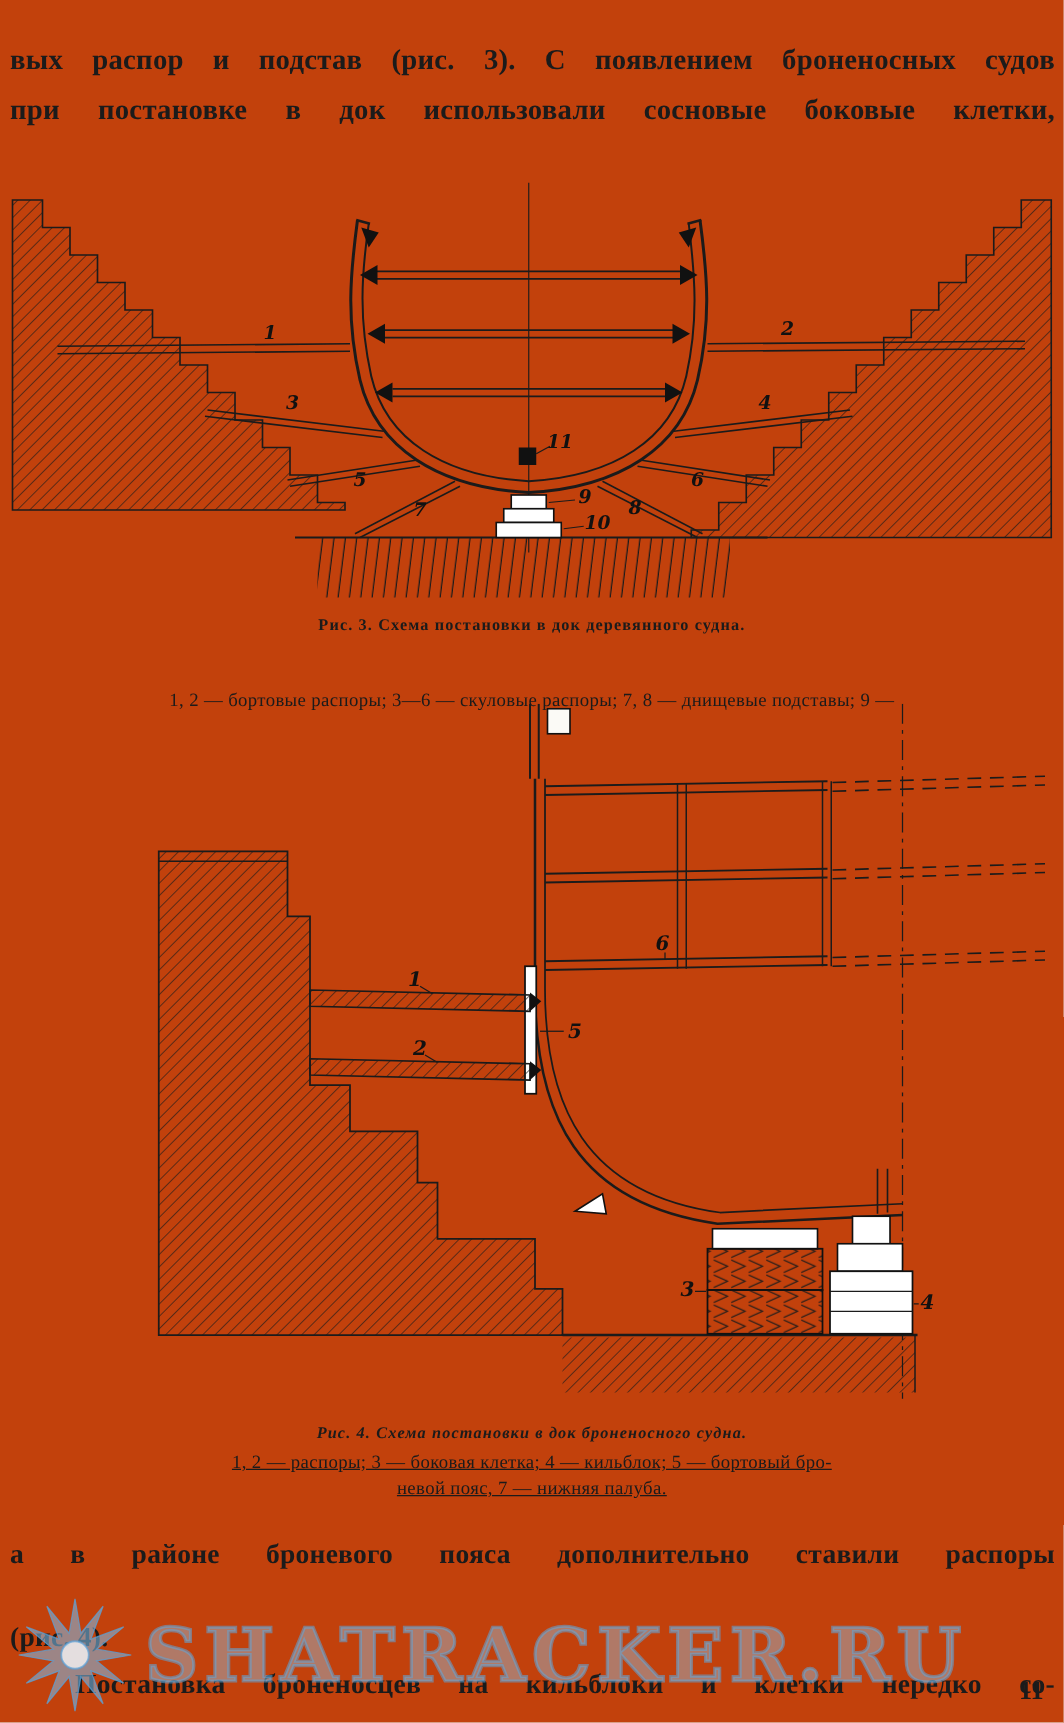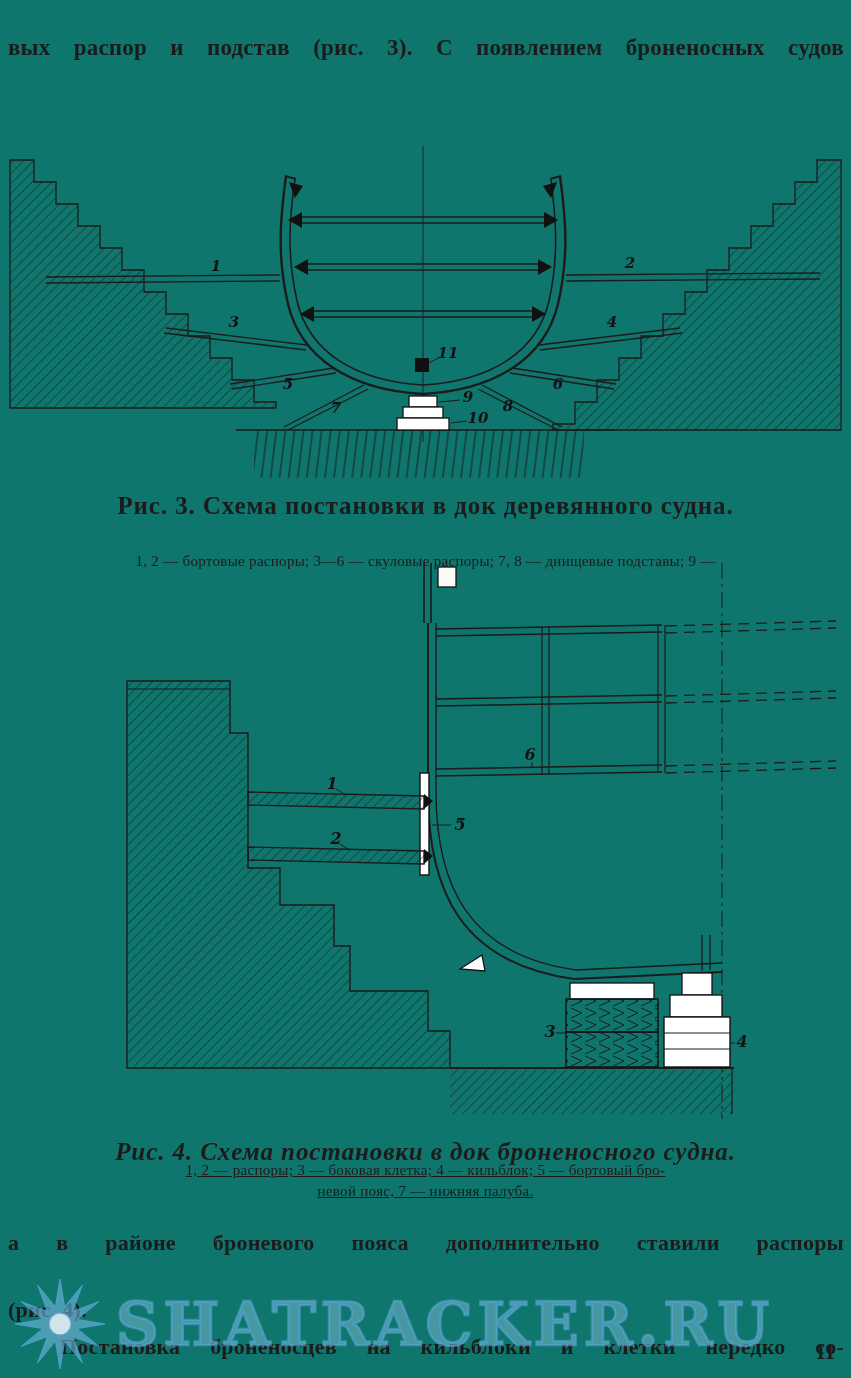--- a/index.html
+++ b/index.html
@@ -1,36 +1,36 @@
 <!DOCTYPE html>
 <html><head>
 <meta charset="utf-8">
 <style>
   html,body{margin:0;padding:0;background:#e9e9e9;}
   .page{
     position:relative; width:851px; height:1378px; margin:0 auto;
-    background:#0f766e; overflow:hidden;
+    background:#c2410c; overflow:hidden;
     font-family:"Liberation Serif", serif; color:#1b1b1b;
   }
   .toptext{position:absolute; top:28px; left:8px; width:836px;}
   .bottomtext{position:absolute; top:1224px; left:8px; width:836px;}
   .tline{
     font-size:23px; font-weight:bold; line-height:40px;
     text-align:justify; text-align-last:justify; letter-spacing:.2px; white-space:normal;
   }
   .bline{
     font-size:22px; font-weight:bold; line-height:37px;
     text-align:justify; text-align-last:justify; letter-spacing:.2px;
   }
   .plainline{text-align:left; text-align-last:left;margin-top:30px;}
   .indented{margin-left:52px;}
   .fig{position:absolute;}
   .cap{
     position:absolute; left:0; width:100%; text-align:center;
-    font-size:25px; font-weight:bold; letter-spacing:.9px;
+    font-size:13px; font-weight:bold; letter-spacing:.9px;
   }
   .legend{
     position:absolute; left:0; width:100%; text-align:center;
     font-size:15px; line-height:21px; letter-spacing:.3px; font-weight:normal;
   }
   .pagenum{position:absolute; right:16px; top:1340px; font-size:21px; font-weight:bold;}
   .watermark{
     position:absolute; top:1268px; left:10px; width:834px; height:112px;
     display:flex; align-items:center; gap:6px; z-index:5; pointer-events:none;
   }
@@ -45,20 +45,21 @@
   svg .st2{font:italic bold 16px "DejaVu Serif", serif; fill:#111;}
   svg line, svg path, svg polyline{stroke:#1b1b1b;}
 </style>
 </head>
 <body>
 
 <div class="page">
 
   <div class="toptext">
     <div class="tline">вых распор и подстав (рис. 3). С появлением броненосных судов</div>
+    <div class="tline">при постановке в док использовали сосновые боковые клетки,</div>
   </div>
 
   <svg class="fig" style="left:8px; top:146px;" width="835" height="345" viewBox="0 0 835 345">
     <defs>
       <pattern id="f3h" patternUnits="userSpaceOnUse" width="7" height="7" patternTransform="rotate(45)">
         <line x1="0" y1="0" x2="0" y2="7" stroke="#222" stroke-width="1"></line>
       </pattern>
       <pattern id="f3v" patternUnits="userSpaceOnUse" width="9" height="9" patternTransform="rotate(7)">
         <line x1="4" y1="0" x2="4" y2="9" stroke="#222" stroke-width="1"></line>
       </pattern>

